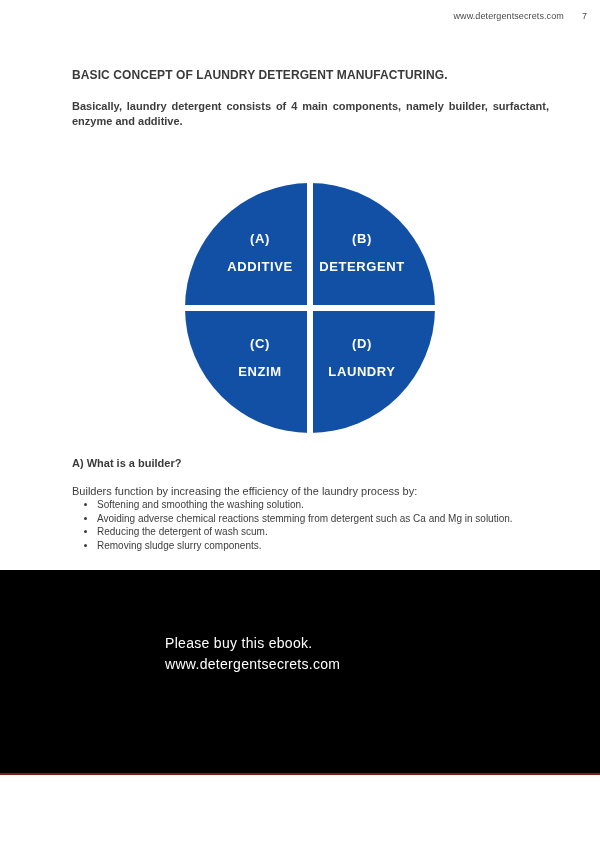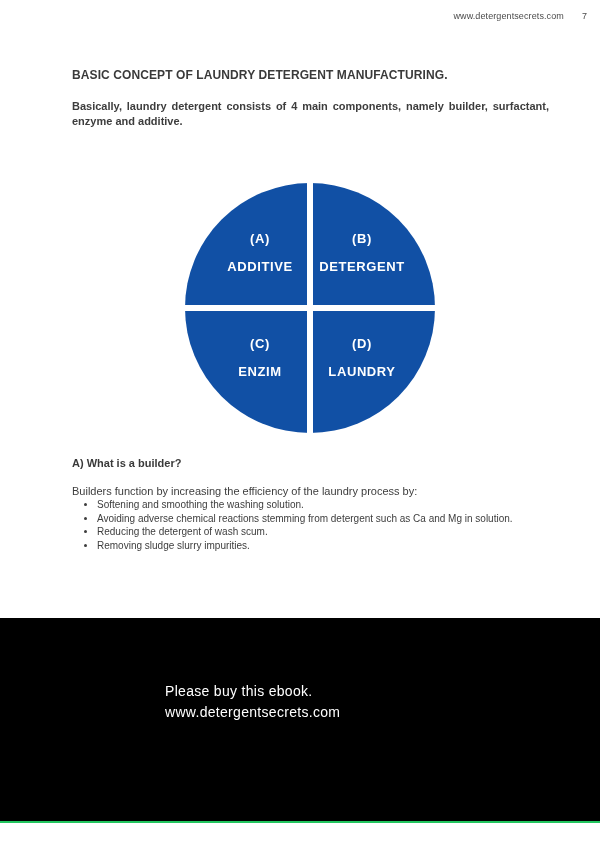--- a/index.html
+++ b/index.html
@@ -129,22 +129,21 @@
   }
 
   
   .banner {
     position: absolute;
     left: 0;
     top: 570px;
     width: 600px;
     height: 203px;
     background: #000000;
-    border-bottom: 2px solid #22c55e;
-    margin-top: 48px;
+    border-bottom: 2px solid #7f1d1d;
   }
   .banner-text {
     position: absolute;
     left: 165px;
     top: 63px;
     color: #ffffff;
     font-size: 14px;
     line-height: 21px;
     letter-spacing: 0.3px;
   }
@@ -186,21 +185,21 @@
     </div>
   </div>
 
   <div class="section">
     <h2 class="section-heading">A) What is a builder?</h2>
     <p class="intro">Builders function by increasing the efficiency of the laundry process by:</p>
     <ul class="bullets">
       <li>Softening and smoothing the washing solution.</li>
       <li>Avoiding adverse chemical reactions stemming from detergent such as Ca and Mg in solution.</li>
       <li>Reducing the detergent of wash scum.</li>
-      <li>Removing sludge slurry impurities.</li>
+      <li>Removing sludge slurry components.</li>
     </ul>
   </div>
 
   <div class="banner">
     <div class="banner-text">
       <div>Please buy this ebook.</div>
       <div>www.detergentsecrets.com</div>
     </div>
   </div>
 

